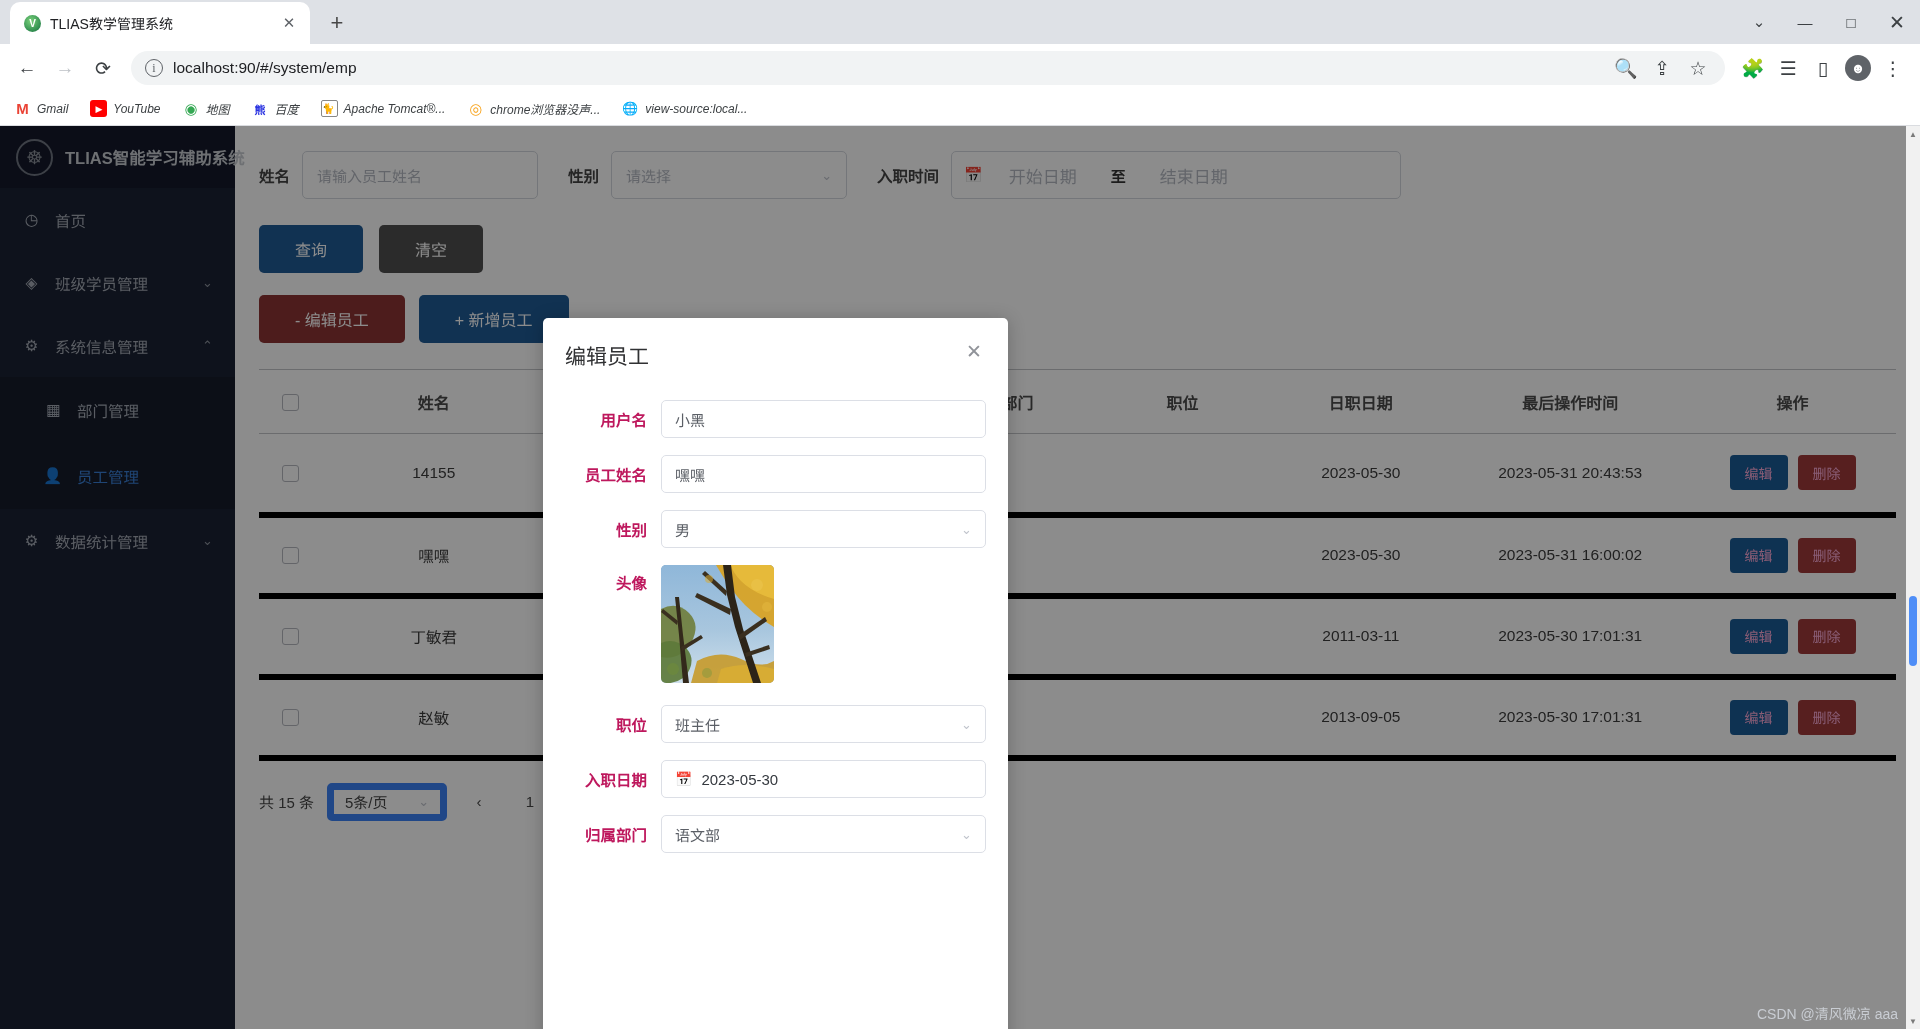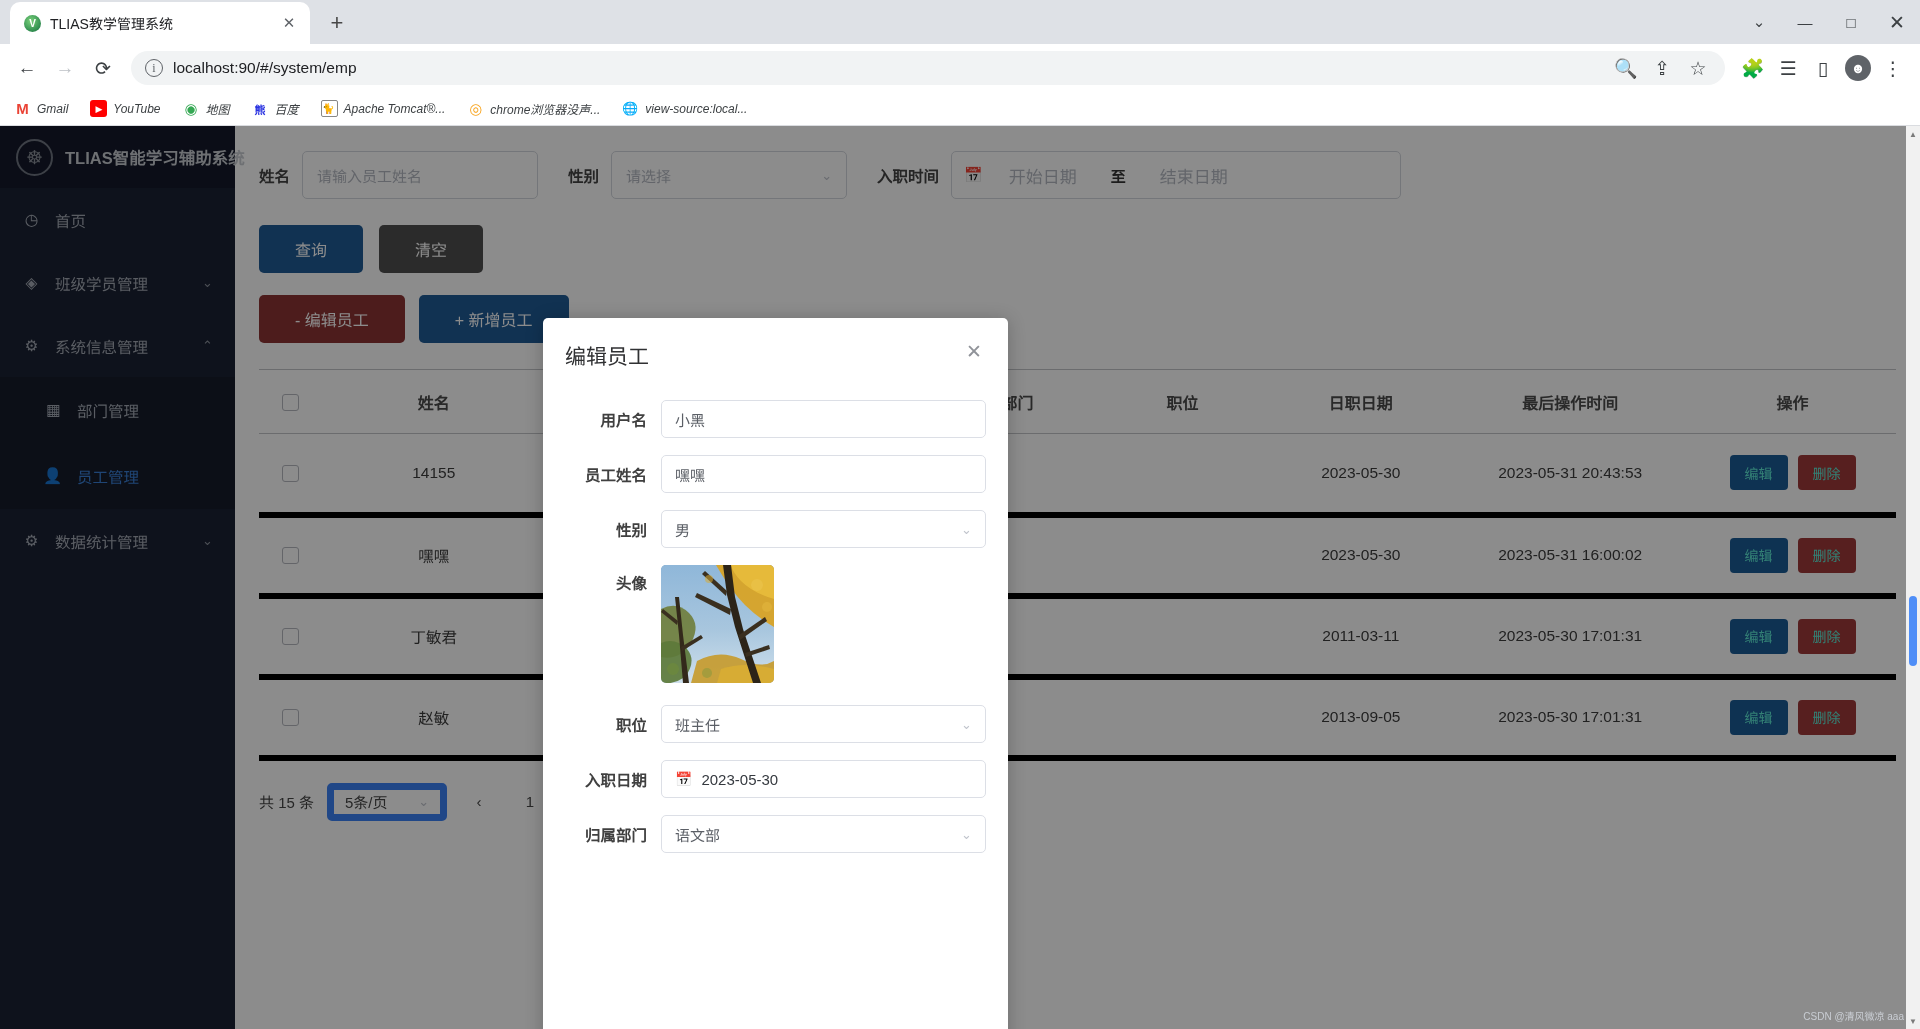--- a/index.html
+++ b/index.html
@@ -185,21 +185,21 @@
   th.c-date, td.c-date { width: 175px; }
   th.c-last, td.c-last { width: 230px; }
   th.c-op, td.c-op { width: 200px; }
 
   .chk {
     width: 17px; height: 17px; border: 1px solid #b6b9bf; border-radius: 3px;
     background: #fff; display: inline-block; vertical-align: middle;
   }
   .opbtns { display: flex; gap: 10px; justify-content: center; }
   .op-btn {
-    height: 35px; padding: 0 15px; border-radius: 4px; color: #5eead4;
+    height: 35px; padding: 0 15px; border-radius: 4px; color: #f9a8d4;
     font-size: 14px; display: flex; align-items: center; justify-content: center;
   }
   .op-edit { background: #1a5b96; }
   .op-del { background: #9e3a3a; }
 
   .pagination {
     display: flex; align-items: center; gap: 13px; padding: 22px 24px 0 24px;
   }
   .pg-total { font-size: 15px; color: #474747; }
   .pg-size {
@@ -228,21 +228,21 @@
   .modal-head {
     padding: 22px 22px 0 22px; display: flex; align-items: flex-start;
     justify-content: space-between;
   }
   .modal-title { font-size: 21px; color: #303133; }
   .modal-close { font-size: 19px; color: #909399; line-height: 1; padding: 2px 4px; }
   .modal-body { padding: 30px 22px 0 22px; flex: 1; }
   .frow { display: flex; align-items: center; margin-bottom: 17px; }
   .flabel {
     width: 96px; flex: 0 0 96px; text-align: right; padding-right: 14px;
-    font-size: 15.5px; color: #404040; font-weight: bold;
+    font-size: 15.5px; color: #be185d; font-weight: bold;
   }
   .finput {
     flex: 1; height: 38px; border: 1px solid #dcdfe6; border-radius: 5px;
     display: flex; align-items: center; padding: 0 13px; font-size: 15px;
     color: #5b5f66; background: #fff; justify-content: space-between;
   }
   .finput .val { white-space: nowrap; overflow: hidden; }
   .finput .cal { color: #c0c4cc; font-size: 14px; margin-right: 9px; }
   .finput.with-cal { justify-content: flex-start; }
   .finput.with-cal .val { color: #35393f; }
@@ -272,22 +272,22 @@
   }
   .pagescroll .arrow {
     position: absolute; left: 0; width: 14px; height: 16px;
     display: flex; align-items: center; justify-content: center;
     font-size: 8px; color: #7a7a7a;
   }
   .pagescroll .arrow.up { top: 0; }
   .pagescroll .arrow.down { bottom: 0; }
 
   .watermark {
-    position: absolute; right: 16px; bottom: 6px; z-index: 45;
-    font-size: 10px; color: #c9cdd3;
+    position: absolute; right: 22px; bottom: 6px; z-index: 45;
+    font-size: 14px; color: #c9cdd3;
   }
 </style>
 </head>
 <body>
 
 <div class="browser">
 
   <div class="tabstrip">
     <div class="tab">
       <span class="tab-favicon">V</span>

